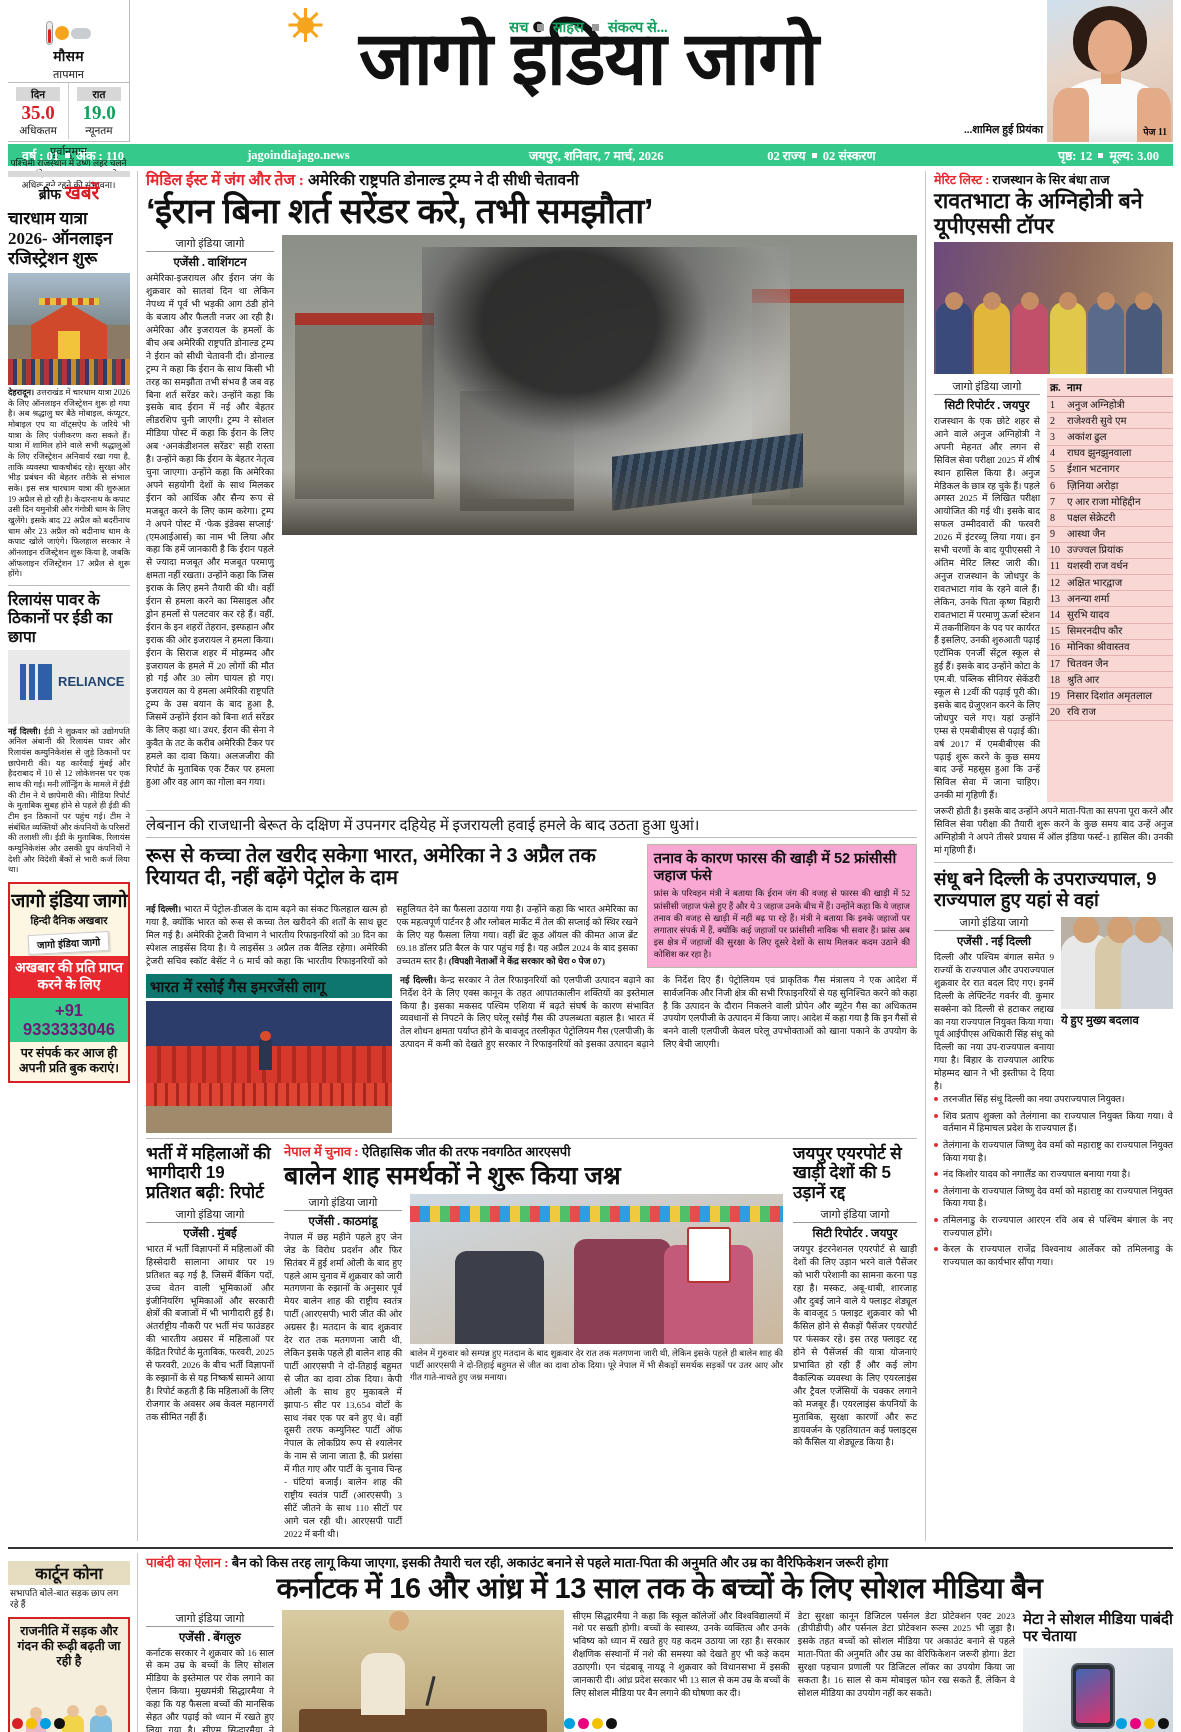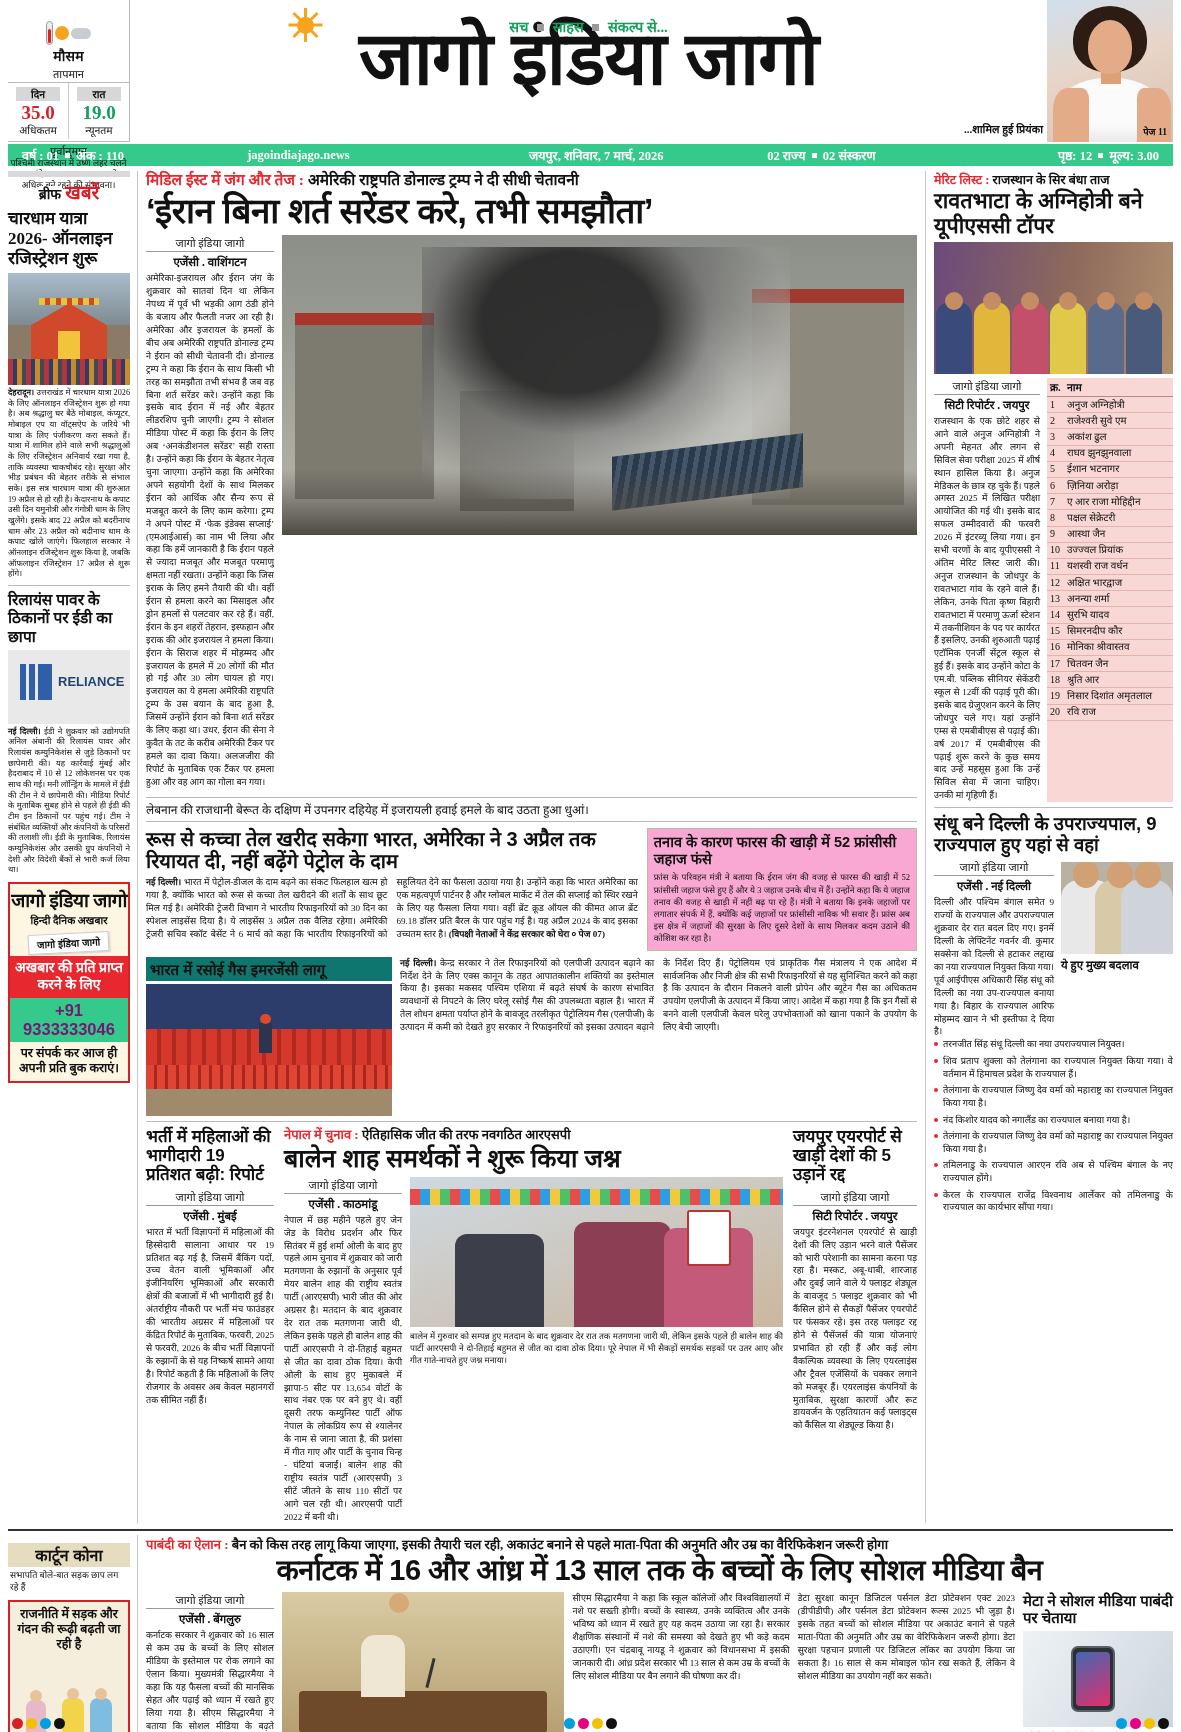--- a/index.html
+++ b/index.html
@@ -145,21 +145,21 @@
      radial-gradient(ellipse at 62% 58%, rgba(220,220,215,.95) 0 26%, rgba(190,190,185,.6) 48%, transparent 72%);}
   .wp-b1{position:absolute;left:2%;top:26%;width:22%;height:62%;background:#7d7a70;}
   .wp-b1::after{content:"";position:absolute;left:0;top:0;width:100%;height:12px;background:#a8362c;}
   .wp-b2{position:absolute;right:2%;top:18%;width:24%;height:72%;background:#8d897c;}
   .wp-b2::after{content:"";position:absolute;left:0;top:0;width:100%;height:14px;background:#9e3a2e;}
   .wp-b3{position:absolute;left:28%;top:52%;width:18%;height:40%;background:#6f6d63;}
   .wp-fg{position:absolute;left:0;bottom:0;width:100%;height:22%;background:linear-gradient(transparent,#4e4b44);}
   .wp-panel{position:absolute;right:18%;bottom:12%;width:30%;height:18%;
     background:repeating-linear-gradient(100deg,#2b3a4a 0 6px,#44566a 6px 11px);transform:skewY(-7deg);}
 
-  .photo-cap { font-size: 12px; border-top:1px solid #bbb; border-bottom:1px solid #bbb; padding: 3px 0; margin: 8px 0 6px;}
+  .photo-cap { font-size: 15px; border-top:1px solid #bbb; border-bottom:1px solid #bbb; padding: 3px 0; margin: 21px 0 6px;}
 
   .sec-head { font-size: 20px; font-weight:bold; line-height:1.14; font-family:"Liberation Sans",sans-serif; }
   .sec-head.s2 { font-size: 17px; }
   .mid-row2 { display:flex; gap:9px; margin-top:2px;}
   .mid-row2 .lft { flex: 1.92; }
   .boxed { background:#f9a8d4; border:1px solid #b9bba2; padding: 5px 6px; flex: 1; }
   .boxed .bh { font-size: 14.5px; font-weight:bold; line-height:1.2; font-family:"Liberation Sans",sans-serif; margin-bottom:3px;}
   .two-col { column-count: 2; column-gap: 9px; }
 
   .gas-wrap { display:flex; gap:8px; margin-top:6px; }
@@ -376,21 +376,21 @@
             <div class="wp-panel"></div>
             <div class="wp-fg"></div>
         </div>
       </div>
 
       <div class="photo-cap">लेबनान की राजधानी बेरूत के दक्षिण में उपनगर दहियेह में इजरायली हवाई हमले के बाद उठता हुआ धुआं।</div>
 
       <div class="mid-row2">
         <div class="lft">
           <div class="sec-head">रूस से कच्चा तेल खरीद सकेगा भारत, अमेरिका ने 3 अप्रैल तक रियायत दी, नहीं बढ़ेंगे पेट्रोल के दाम</div>
-          <div class="btxt two-col" style="margin-top:3px">
+          <div class="btxt two-col" style="margin-top:14px">
             <b>नई दिल्ली।</b>
             <span>भारत में पेट्रोल-डीजल के दाम बढ़ने का संकट फिलहाल खत्म हो गया है, क्योंकि भारत को रूस से कच्चा तेल खरीदने की शर्तों के साथ छूट मिल गई है। अमेरिकी ट्रेजरी विभाग ने भारतीय रिफाइनरियों को 30 दिन का स्पेशल लाइसेंस दिया है। ये लाइसेंस 3 अप्रैल तक वैलिड रहेगा। अमेरिकी ट्रेजरी सचिव स्कॉट बेसेंट ने 6 मार्च को कहा कि भारतीय रिफाइनरियों को सहूलियत देने का फैसला उठाया गया है। उन्होंने कहा कि भारत अमेरिका का एक महत्वपूर्ण पार्टनर है और ग्लोबल मार्केट में तेल की सप्लाई को स्थिर रखने के लिए यह फैसला लिया गया। वहीं ब्रेंट क्रूड ऑयल की कीमत आज ब्रेंट 69.18 डॉलर प्रति बैरल के पार पहुंच गई है। यह अप्रैल 2024 के बाद इसका उच्चतम स्तर है।</span>
             <b>(विपक्षी नेताओं ने केंद्र सरकार को घेरा ० पेज 07)</b>
           </div>
         </div>
         <div class="boxed">
           <div class="bh">तनाव के कारण फारस की खाड़ी में 52 फ्रांसीसी जहाज फंसे</div>
           <div class="btxt sm">फ्रांस के परिवहन मंत्री ने बताया कि ईरान जंग की वजह से फारस की खाड़ी में 52 फ्रांसीसी जहाज फंसे हुए हैं और ये 3 जहाज उनके बीच में हैं। उन्होंने कहा कि ये जहाज तनाव की वजह से खाड़ी में नहीं बढ़ पा रहे हैं। मंत्री ने बताया कि इनके जहाजों पर लगातार संपर्क में हैं, क्योंकि कई जहाजों पर फ्रांसीसी नाविक भी सवार हैं। फ्रांस अब इस क्षेत्र में जहाजों की सुरक्षा के लिए दूसरे देशों के साथ मिलकर कदम उठाने की कोशिश कर रहा है।</div>
         </div>
       </div>
@@ -570,20 +570,21 @@
                   <td>निसार दिशांत अमृतलाल</td>
                 </tr>
                 <tr>
                   <td class="n">20</td>
                   <td>रवि राज</td>
                 </tr>
               </tbody>
           </table>
         </div>
       </div>
+      <div class="btxt" style="margin-top:3px">जरूरी होती है। इसके बाद उन्होंने अपने माता-पिता का सपना पूरा करने और सिविल सेवा परीक्षा की तैयारी शुरू करने के कुछ समय बाद उन्हें अनुज अग्निहोत्री ने अपने तीसरे प्रयास में ऑल इंडिया फर्स्ट-1 हासिल की। उनकी मां गृहिणी हैं।</div>
 
       <div class="rule"></div>
       <div class="r-head s2">संधू बने दिल्ली के उपराज्यपाल, 9 राज्यपाल हुए यहां से वहां</div>
       <div style="display:flex;gap:7px;margin-top:3px">
         <div style="flex:1">
           <div class="byline">जागो इंडिया जागो</div>
           <div class="byline2">एजेंसी . नई दिल्ली</div>
           <div class="btxt">दिल्ली और पश्चिम बंगाल समेत 9 राज्यों के राज्यपाल और उपराज्यपाल शुक्रवार देर रात बदल दिए गए। इनमें दिल्ली के लेफ्टिनेंट गवर्नर वी. कुमार सक्सेना को दिल्ली से हटाकर लद्दाख का नया राज्यपाल नियुक्त किया गया। पूर्व आईपीएस अधिकारी सिंह संधू को दिल्ली का नया उप-राज्यपाल बनाया गया है। बिहार के राज्यपाल आरिफ मोहम्मद खान ने भी इस्तीफा दे दिया है।</div>
         </div>
         <div style="width:112px">

